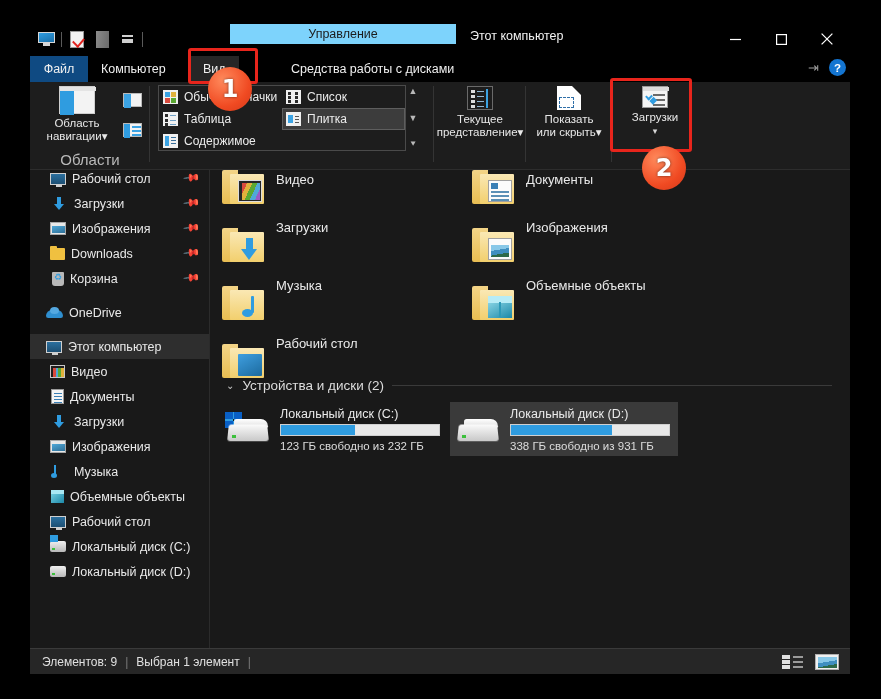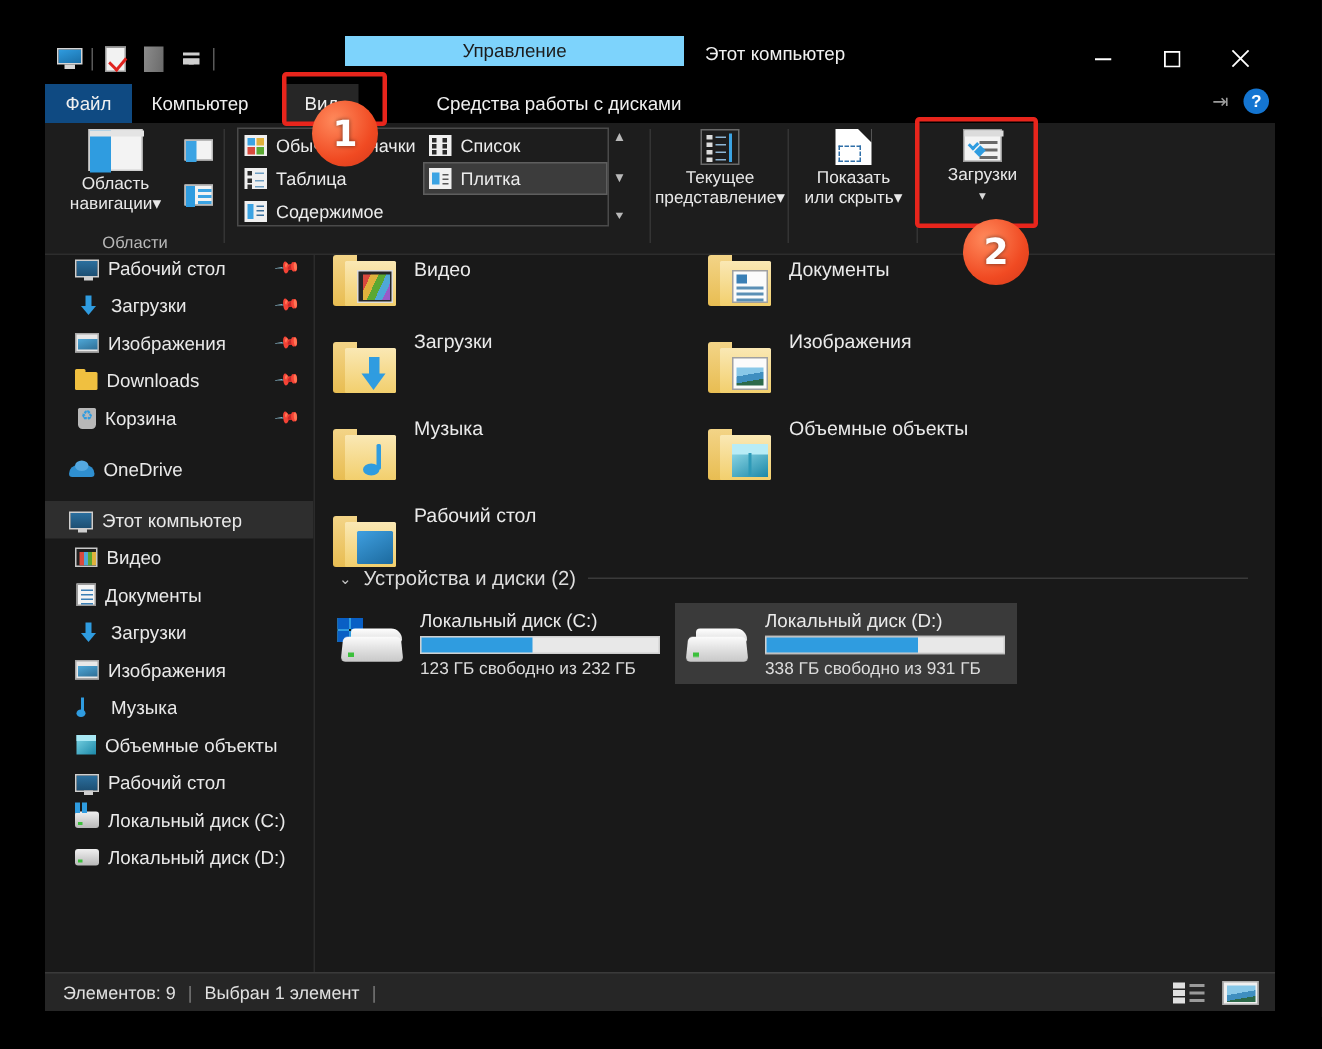--- a/index.html
+++ b/index.html
@@ -94,21 +94,21 @@
 
   
   #ribbon {
     position: relative; height: 88px;
     background: #1d1d1d;
     border-bottom: 1px solid #2d2d2d;
   }
   .rgroup { position: absolute; top: 0; height: 88px; }
   .rgroup-label {
     position: absolute; bottom: 2px; width: 100%;
-    text-align: center; font-size: 11px; color: #b9b9b9;
+    text-align: center; font-size: 15px; color: #b9b9b9;
   }
   .rgroup-div { position: absolute; top: 4px; width: 1px; height: 76px; background: #343434; }
 
   
   #g-panes { left: 0; width: 120px; }
   #navpane-btn {
     position: absolute; left: 10px; top: 4px; width: 74px; height: 64px;
     display: flex; flex-direction: column; align-items: center; gap: 3px;
   }
   .np-big { width: 36px; height: 28px; background: #f3f3f3; border: 1px solid #cfcfcf; position: relative; }

